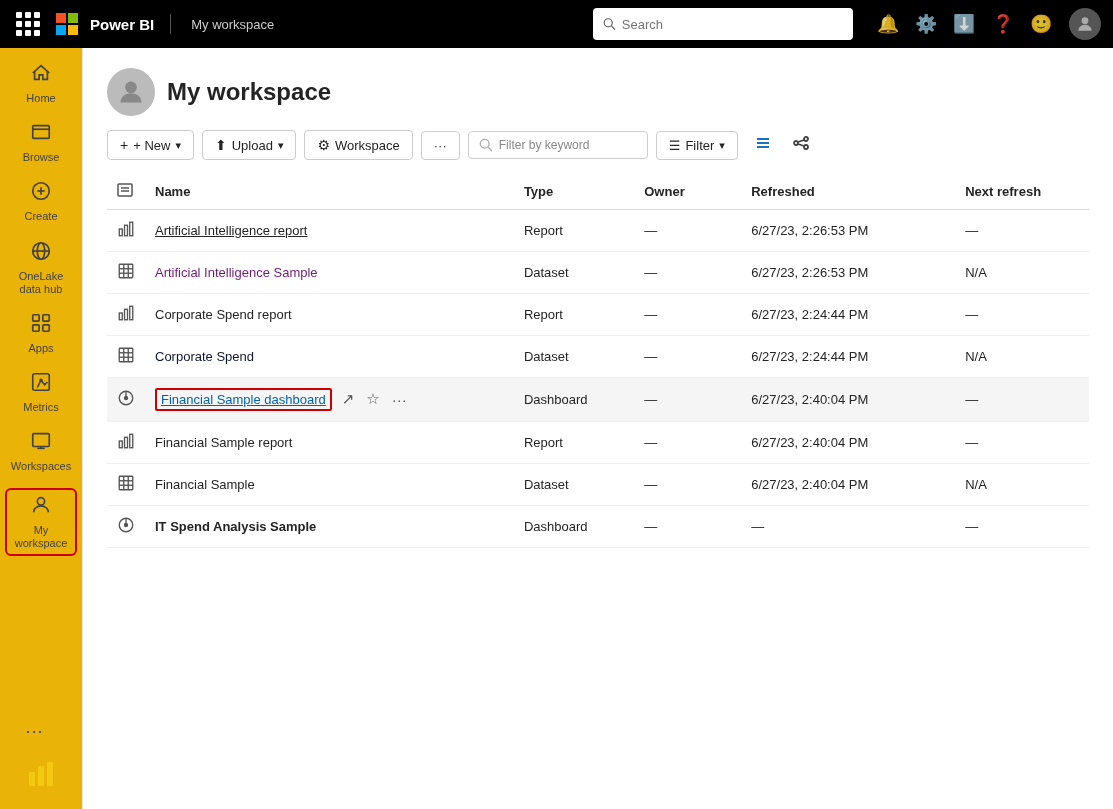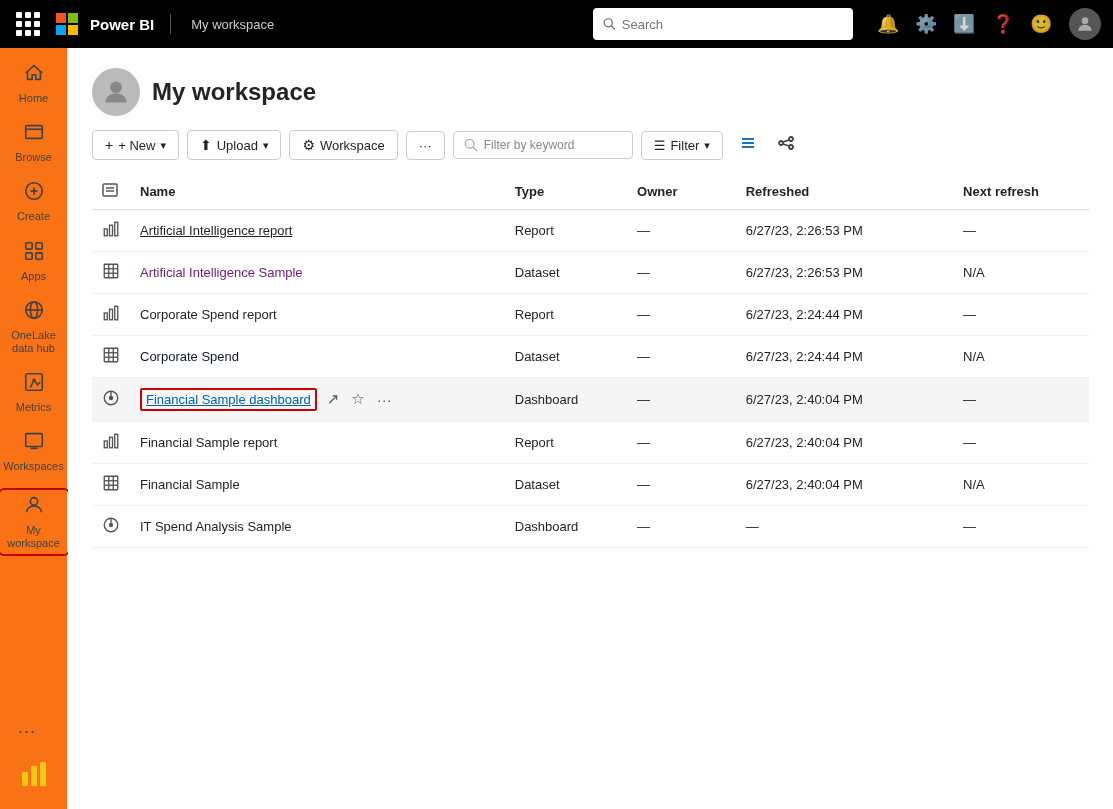--- a/index.html
+++ b/index.html
@@ -46,22 +46,22 @@
       width: 32px; height: 32px; border-radius: 50%; background: #555;
       display: flex; align-items: center; justify-content: center; cursor: pointer;
     }
     .avatar-circle svg { fill: #ccc; }
 
     
     .main-layout { display: flex; flex: 1; overflow: hidden; }
 
     
     .sidebar {
-      width: 68px;
-      background: #f97316;
+      width: 83px;
+      background: #eab308;
       border-right: 1px solid #e5e5e5;
       display: flex;
       flex-direction: column;
       align-items: center;
       padding: 8px 0;
       gap: 4px;
       flex-shrink: 0;
     }
     .sidebar-item {
       display: flex;
@@ -258,38 +258,38 @@
             <circle cx="12" cy="12" r="9"></circle>
             <line x1="12" y1="8" x2="12" y2="16"></line>
             <line x1="8" y1="12" x2="16" y2="12"></line>
           </svg>
       </div>
       <span class="sidebar-item-label">Create</span>
     </div>
     <div class="sidebar-item">
       <div class="sidebar-item-icon">
         <svg width="22" height="22" viewBox="0 0 24 24" fill="none" stroke="#424242" stroke-width="1.8">
+            <circle cx="12" cy="12" r="9"></circle>
+            <ellipse cx="12" cy="12" rx="4" ry="9"></ellipse>
+            <line x1="3" y1="12" x2="21" y2="12"></line>
+          </svg>
+      </div>
+      <span class="sidebar-item-label" style="white-space:pre-wrap;text-align:center;">OneLake
+data hub</span>
+    </div>
+    <div class="sidebar-item">
+      <div class="sidebar-item-icon">
+        <svg width="22" height="22" viewBox="0 0 24 24" fill="none" stroke="#424242" stroke-width="1.8">
             <rect x="3" y="3" width="7" height="7" rx="1"></rect>
             <rect x="14" y="3" width="7" height="7" rx="1"></rect>
             <rect x="3" y="14" width="7" height="7" rx="1"></rect>
             <rect x="14" y="14" width="7" height="7" rx="1"></rect>
           </svg>
       </div>
       <span class="sidebar-item-label">Apps</span>
-    </div>
-    <div class="sidebar-item">
-      <div class="sidebar-item-icon">
-        <svg width="22" height="22" viewBox="0 0 24 24" fill="none" stroke="#424242" stroke-width="1.8">
-            <circle cx="12" cy="12" r="9"></circle>
-            <ellipse cx="12" cy="12" rx="4" ry="9"></ellipse>
-            <line x1="3" y1="12" x2="21" y2="12"></line>
-          </svg>
-      </div>
-      <span class="sidebar-item-label" style="white-space:pre-wrap;text-align:center;">OneLake
-data hub</span>
     </div>
     <div class="sidebar-item">
       <div class="sidebar-item-icon">
         <svg width="22" height="22" viewBox="0 0 24 24" fill="none" stroke="#424242" stroke-width="1.8">
             <path d="M8 18l4-8 4 5 3-3"></path>
             <circle cx="12" cy="10" r="1"></circle>
             <rect x="3" y="3" width="18" height="18" rx="2"></rect>
           </svg>
       </div>
       <span class="sidebar-item-label">Metrics</span>
@@ -509,21 +509,21 @@
               <td class="col-owner">—</td>
               <td class="col-refreshed">6/27/23, 2:40:04 PM</td>
               <td class="col-next">N/A</td>
             </tr>
             <tr>
               <td><svg width="18" height="18" viewBox="0 0 24 24" fill="none" stroke="#555" stroke-width="1.8">
                   <circle cx="12" cy="12" r="9"></circle>
                   <line x1="12" y1="3" x2="12" y2="12"></line>
                   <circle cx="12" cy="12" r="2" fill="#555"></circle>
                 </svg></td>
-              <td class="col-name"><span style="color:#242424;">IT Spend Analysis Sample</span></td>
+              <td class="col-name"><span style="color:#242424;font-weight:bold;">IT Spend Analysis Sample</span></td>
               <td class="col-type">Dashboard</td>
               <td class="col-owner">—</td>
               <td class="col-refreshed">—</td>
               <td class="col-next">—</td>
             </tr>
           </tbody>
       </table>
     </div>
   </div>
 </div>

